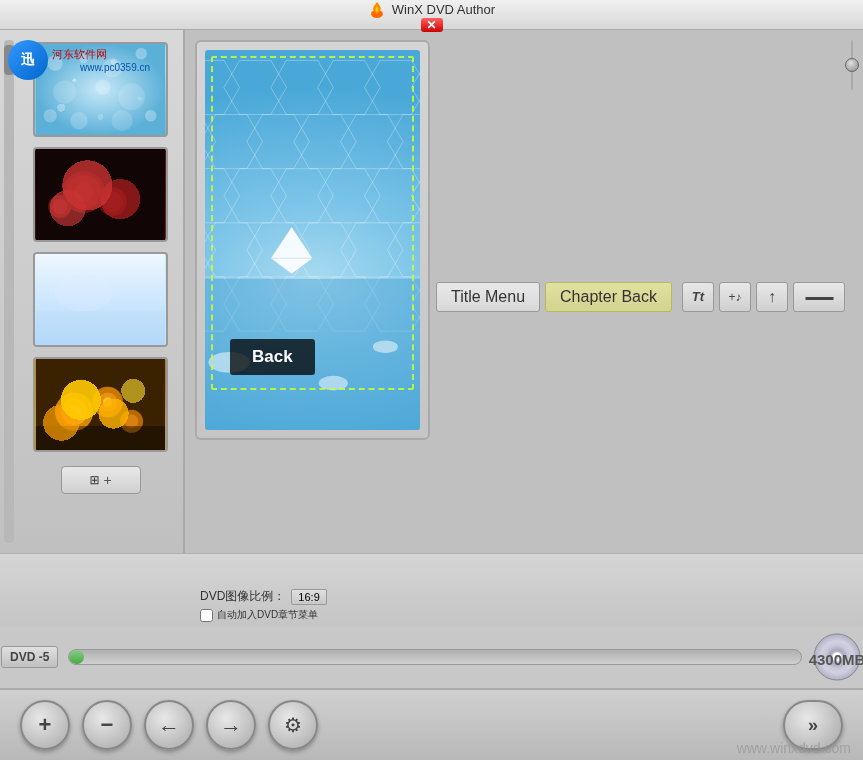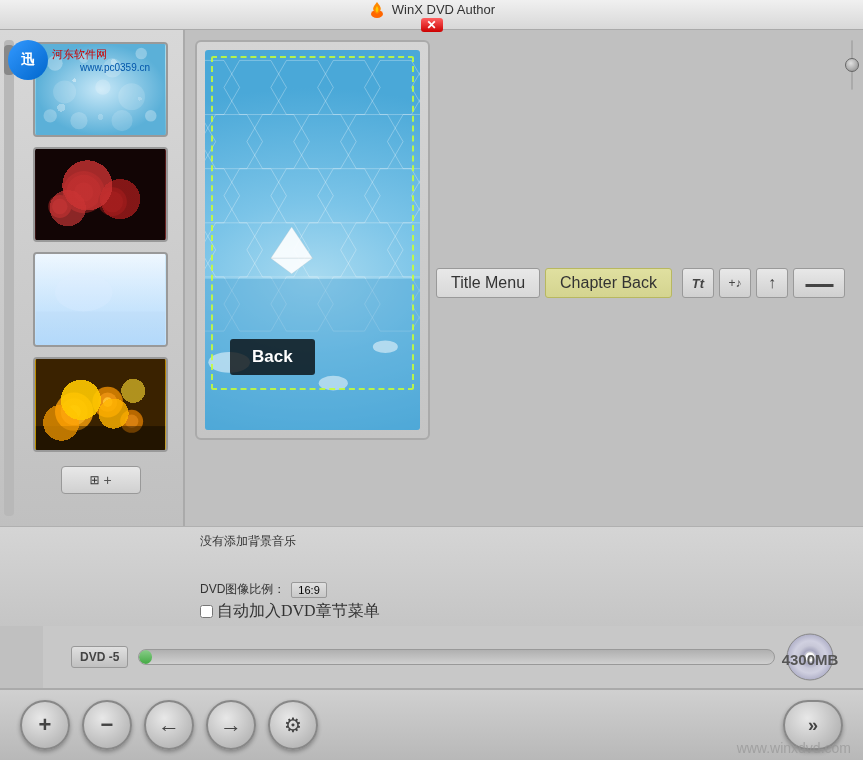--- a/index.html
+++ b/index.html
@@ -427,32 +427,31 @@
 
         <div style="background:linear-gradient(to bottom,#d0d0d0,#c0c0c0); border:1px solid #aaa; border-radius:4px; height:50px; position:relative;">
           <div style="position:absolute; top:50%; left:10px; right:10px; height:8px; background:linear-gradient(to right,#888,#aaa); border-radius:4px; transform:translateY(-50%);"></div>
           <div style="position:absolute; left:45%; top:50%; transform:translate(-50%,-50%); width:14px; height:14px; background:radial-gradient(circle at 40% 35%,#e0e0e0,#888); border-radius:50%; border:1px solid #666;"></div>
         </div>
 
       </div>
     </div>
 
     <div style="background:linear-gradient(to bottom,#d5d5d5,#c5c5c5); border-top:1px solid #b0b0b0; padding:6px 12px 4px 200px; display:flex; flex-direction:column; gap:3px;">
-      <div style="font-size:12px; color:#333;">没有添加背景音乐</div>
       <div style="display:flex; align-items:center; gap:6px;margin-top:28px;">
         <span style="font-size:12px; color:#333;">DVD图像比例：</span>
         <span style="background:linear-gradient(to bottom,#e0e0e0,#c8c8c8); border:1px solid #999; padding:1px 6px; font-size:11px; border-radius:2px;">16:9</span>
       </div>
       <div style="display:flex; align-items:center; gap:4px;">
         <input type="checkbox" style="width: 13px; height: 13px;">
-        <span style="font-size:16px; color:#333;font-family:Liberation Serif, serif;">自动加入DVD章节菜单</span>
+        <span style="font-size:10px; color:#333;">自动加入DVD章节菜单</span>
       </div>
     </div>
 
-    <div style="background:#c8c8c8; display:flex; align-items:center; padding:6px 28px; gap:10px;margin-left:43px;">
+    <div style="background:#c8c8c8; display:flex; align-items:center; padding:6px 1px; gap:10px;">
       <div style="background:linear-gradient(to bottom,#e0e0e0,#c0c0c0); border:1px solid #999; border-radius:3px; padding:3px 8px; font-size:12px; font-weight:bold; color:#444;">DVD -5</div>
       <div style="flex:1; height:16px; background:linear-gradient(to bottom,#b0b0b0,#d0d0d0); border:1px solid #999; border-radius:8px; overflow:hidden; position:relative;">
         <div style="height:100%; width:2%; background:linear-gradient(to bottom,#88cc88,#44aa44); border-radius:8px;"></div>
       </div>
 
       <div style="position:relative; width:50px; height:50px;">
         <svg width="50" height="50" viewBox="0 0 50 50">
           <defs>
             <radialGradient id="discGrad" cx="50%" cy="50%">
               <stop offset="0%" stop-color="#ffffff"></stop>

